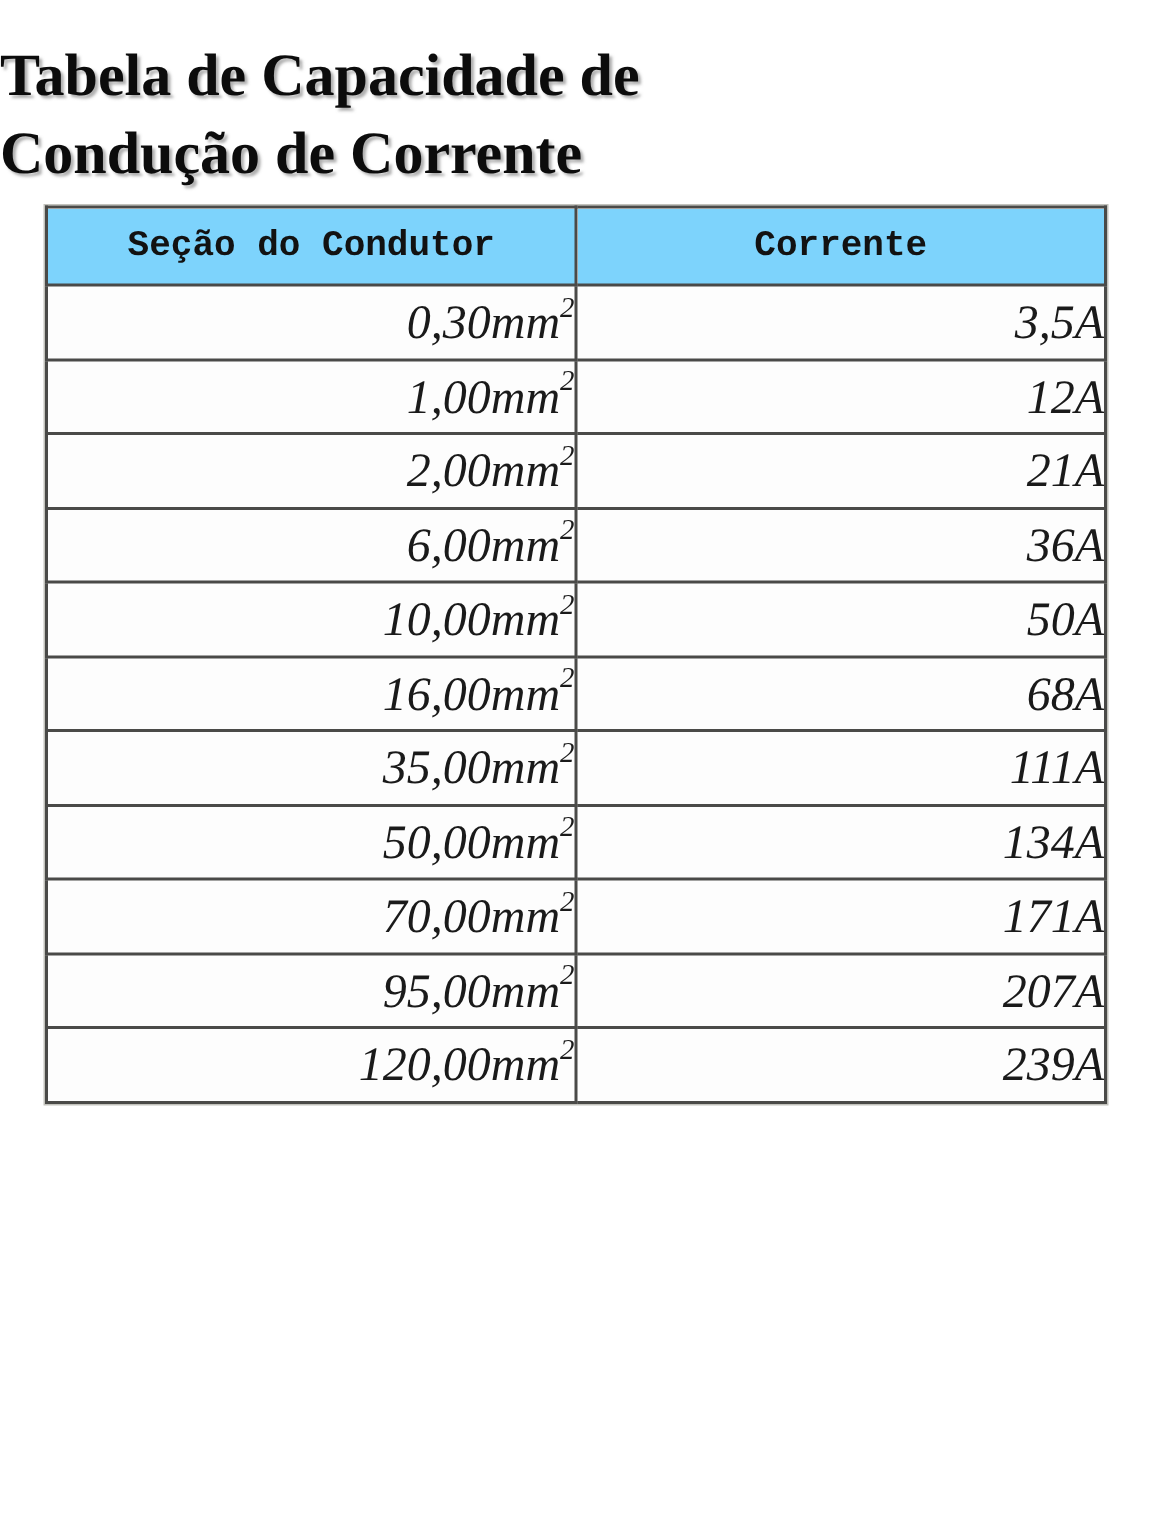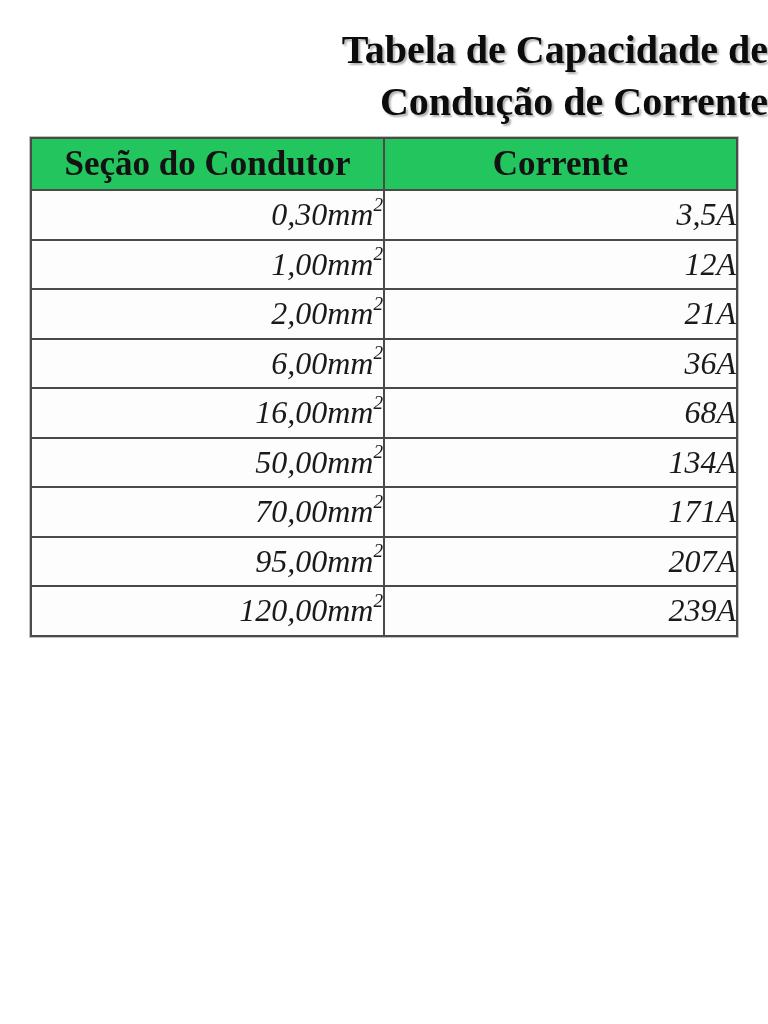--- a/index.html
+++ b/index.html
@@ -9,21 +9,21 @@
   }
   body {
     width: 768px;
     height: 1024px;
     font-family: "Liberation Serif", "DejaVu Serif", serif;
     color: #111111;
     overflow: hidden;
   }
   .page-title {
     margin-top: 24px;
-    text-align: right;
+    text-align: left;
     font-weight: bold;
     font-size: 40px;
     line-height: 52px;
     color: #0c0c0c;
     text-shadow: 2px 2px 2px rgba(110,110,110,0.55);
   }
   table.cap-table {
     width: 708px;
     margin: 9px auto 0 auto;
     border-collapse: collapse;
@@ -34,24 +34,25 @@
   table.cap-table th,
   table.cap-table td {
     border: 2px solid #4a4a48;
     text-align: center;
     vertical-align: middle;
     padding: 0;
     overflow: hidden;
   }
   table.cap-table th {
     height: 50px;
-    background: #22c55e;
-    font-size: 35px;
+    background: #7dd3fc;
+    font-size: 24px;
     font-weight: bold;
     color: #121212;
+    font-family: Liberation Mono, monospace;
   }
   table.cap-table td {
     height: 47.5px;
     font-size: 32px;
     font-style: italic;
     color: #1a1a1a;
     text-align: right;
   }
   td sup {
     font-size: 60%;
@@ -87,22 +88,30 @@
     </tr>
     <tr>
       <td><span>2,00mm</span><sup>2</sup></td>
       <td>21A</td>
     </tr>
     <tr>
       <td><span>6,00mm</span><sup>2</sup></td>
       <td>36A</td>
     </tr>
     <tr>
+      <td><span>10,00mm</span><sup>2</sup></td>
+      <td>50A</td>
+    </tr>
+    <tr>
       <td><span>16,00mm</span><sup>2</sup></td>
       <td>68A</td>
+    </tr>
+    <tr>
+      <td><span>35,00mm</span><sup>2</sup></td>
+      <td>111A</td>
     </tr>
     <tr>
       <td><span>50,00mm</span><sup>2</sup></td>
       <td>134A</td>
     </tr>
     <tr>
       <td><span>70,00mm</span><sup>2</sup></td>
       <td>171A</td>
     </tr>
     <tr>

